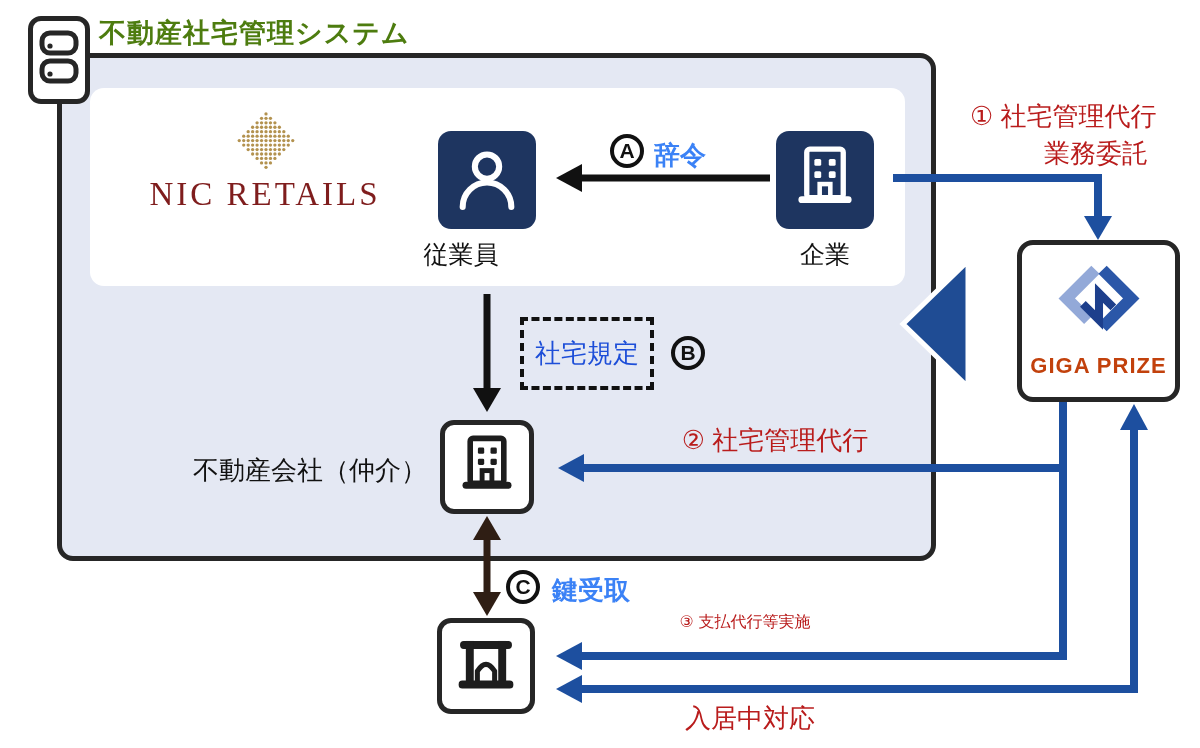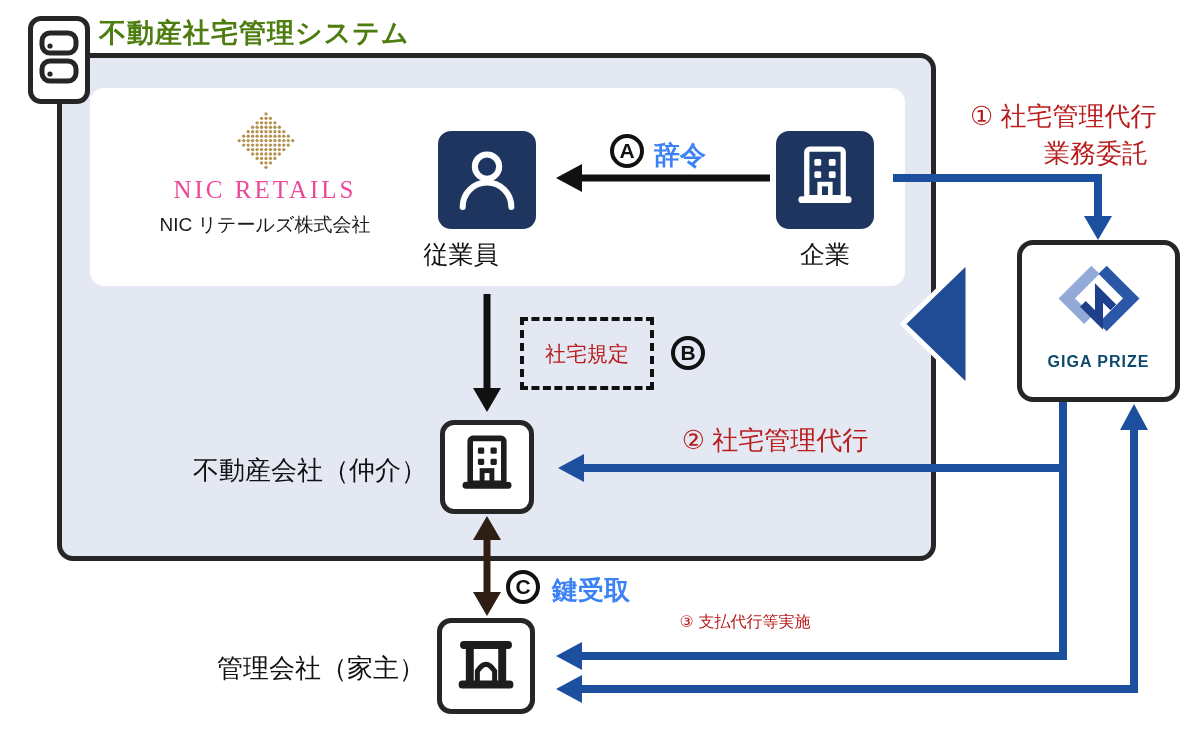--- a/index.html
+++ b/index.html
@@ -24,22 +24,22 @@
     display:flex; align-items:center; justify-content:center; z-index:8;
   }
   .page-title {
     position:absolute; left:99px; top:15px; font-size:27px; font-weight:bold;
     letter-spacing:1px; color:#4d7c0f; z-index:8; white-space:nowrap;text-align:right;
   }
   
   .nic-mark { position:absolute; left:234px; top:110px; width:64px; height:62px; z-index:6; }
   .nic-brand {
     position:absolute; left:130px; top:176px; width:270px; text-align:center;
-    font-family:"Liberation Serif","DejaVu Serif",serif; font-size:25px;
-    letter-spacing:3px; color:#ec4899; z-index:6; white-space:nowrap;
+    font-family:"Liberation Serif","DejaVu Serif",serif; font-size:33px;
+    letter-spacing:3px; color:#7f1d1d; z-index:6; white-space:nowrap;
   }
   .nic-company {
     position:absolute; left:120px; top:212px; width:290px; text-align:center;
     font-size:19px; color:#1a1a1a; z-index:6; white-space:nowrap;
   }
   
   .tile {
     position:absolute; width:98px; height:98px; background:#1e3560;
     border-radius:13px; display:flex; align-items:center; justify-content:center; z-index:6;
   }
@@ -49,21 +49,21 @@
     position:absolute; background:#fff; border:5px solid #262626; border-radius:14px;
     display:flex; align-items:center; justify-content:center; z-index:6;
   }
   .box-realtor  { left:440px; top:420px; width:94px; height:94px; }
   .box-landlord { left:437px; top:618px; width:98px; height:96px; }
   .box-giga {
     left:1017px; top:240px; width:163px; height:162px; border-radius:16px;
     flex-direction:column; justify-content:flex-start; padding-top:14px; gap:4px;
   }
   .giga-name {
-    font-size:16px; font-weight:bold; letter-spacing:1px; color:#0c4a6e; white-space:nowrap;
+    font-size:22px; font-weight:bold; letter-spacing:1px; color:#c2410c; white-space:nowrap;
   }
   
   .node-label {
     position:absolute; font-size:25px; color:#111; text-align:center; z-index:7; white-space:nowrap;
   }
   .lbl-employee { left:411px; top:238px; width:100px; }
   .lbl-company  { left:775px; top:238px; width:100px; }
   .lbl-realtor  { left:193px; top:453px; width:232px; text-align:right; font-size:26px; }
   .lbl-landlord { left:193px; top:651px; width:232px; text-align:right; font-size:26px; }
   .badge {
@@ -76,21 +76,21 @@
   .badge-c { left:506px; top:570px; background:#fff; }
   .flow-black-label {
     position:absolute; font-size:26px; font-weight:bold; color:#3b82f6; z-index:7; white-space:nowrap;
   }
   .lbl-jirei  { left:654px; top:138px; }
   .lbl-joho   { left:716px; top:339px; }
   .lbl-kagi   { left:552px; top:573px; }
   .doc-box {
     position:absolute; left:520px; top:317px; width:134px; height:73px;
     border:4px dashed #111; display:flex; align-items:center; justify-content:center;
-    font-size:21px; color:#b91c1c; z-index:6;
+    font-size:26px; color:#1d4ed8; z-index:6;
   }
   .blue-label {
     position:absolute; color:#b91c1c; font-weight:normal; z-index:7; white-space:nowrap;
   }
   .lbl-f1a { left:970px;  top:99px;  font-size:26px; }
   .lbl-f1b { left:1036px; top:136px; font-size:26px;margin-left:8px; }
   .lbl-f2  { left:630px;  top:423px; width:290px; text-align:center; font-size:26px; }
   .lbl-f3  { left:610px;  top:612px; width:270px; text-align:center; font-size:16px; }
   .lbl-f4  { left:640px;  top:701px; width:220px; text-align:center; font-size:26px; }
   
@@ -201,21 +201,20 @@
           <circle cx="36.6" cy="50" r="1.7" fill="#b3924f"></circle>
           <circle cx="41.2" cy="50" r="1.7" fill="#b3924f"></circle>
           <circle cx="27.4" cy="54.599999999999994" r="1.7" fill="#b3924f"></circle>
           <circle cx="32" cy="54.599999999999994" r="1.7" fill="#b3924f"></circle>
           <circle cx="36.6" cy="54.599999999999994" r="1.7" fill="#b3924f"></circle>
           <circle cx="32" cy="59.199999999999996" r="1.7" fill="#b3924f"></circle>
         </g>
       </svg>
   </div>
   <div class="nic-brand">NIC RETAILS</div>
-  <div class="nic-company">NIC リテールズ株式会社</div>
 
   <div class="tile tile-employee">
     <span>
       <svg width="76" height="76" viewBox="0 0 100 100">
         <circle cx="50" cy="35" r="16" fill="none" stroke="#fff" stroke-width="8"></circle>
         <path d="M18 88 a32 32 0 0 1 64 0" fill="none" stroke="#fff" stroke-width="8" stroke-linecap="round"></path>
       </svg>
     </span>
   </div>
   <div class="node-label lbl-employee">従業員</div>
@@ -263,37 +262,37 @@
     <span>
       <svg width="72" height="72" viewBox="0 0 100 100">
         <rect x="14" y="18" width="72" height="11" rx="5" fill="#1d1d1d"></rect>
         <rect x="22" y="18" width="11" height="58" fill="#1d1d1d"></rect>
         <rect x="67" y="18" width="11" height="58" fill="#1d1d1d"></rect>
         <path d="M38 76 V60 Q50 41 62 60 V76" fill="none" stroke="#1d1d1d" stroke-width="7"></path>
         <rect x="12" y="73" width="76" height="11" rx="5" fill="#1d1d1d"></rect>
       </svg>
     </span>
   </div>
-  <div class="node-label lbl-landlord">管理会社（家主）</div>
 
   <div class="node-box box-giga">
     <span>
       <svg width="86" height="86" viewBox="0 0 96 96">
         <polyline points="44,12 12,44 36,68" fill="none" stroke="#93a9d8" stroke-width="13"></polyline>
         <polyline points="52,12 84,44 52,76" fill="none" stroke="#2b57a8" stroke-width="13"></polyline>
         <polyline points="30,50 48,68 48,38 64,54" fill="none" stroke="#1d3f8c" stroke-width="9"></polyline>
       </svg>
     </span>
     <span class="giga-name">GIGA PRIZE</span>
   </div>
 
   <div class="blue-label lbl-f1a">① 社宅管理代行</div>
   <div class="blue-label lbl-f1b">業務委託</div>
   <div class="blue-label lbl-f2">② 社宅管理代行</div>
   <div class="blue-label lbl-f3">③ 支払代行等実施</div>
+  <div class="blue-label lbl-f4">入居中対応</div>
 
   <svg class="overlay" viewBox="0 0 1200 748">
 
     <polygon points="903,324 968,261 968,387" fill="#1f4c94" stroke="#fff" stroke-width="5"></polygon>
 
     <g>
       <line x1="770" y1="178" x2="580" y2="178" stroke="#111" stroke-width="7"></line>
       <polygon points="556,178 582,164 582,192" fill="#111"></polygon>
     </g>
 

